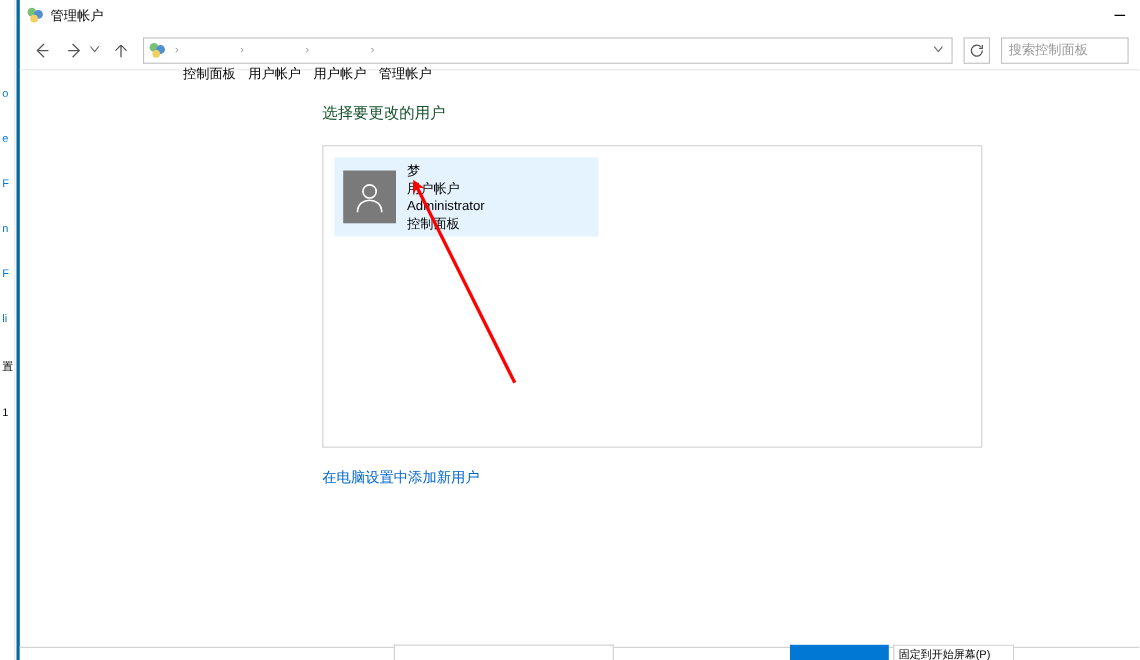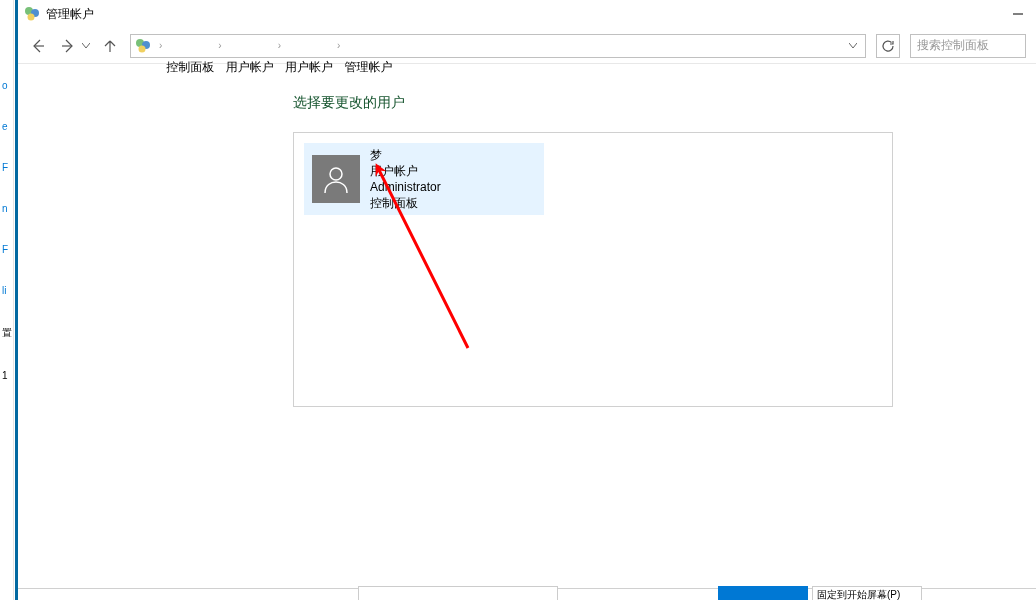--- a/index.html
+++ b/index.html
@@ -352,20 +352,21 @@
         </div>
         <div class="user-info">
           <div class="user-name">梦</div>
           <div>用户帐户</div>
           <div>Administrator</div>
           <div>控制面板</div>
         </div>
       </div>
     </div>
 
+    <div class="add-user-link">在电脑设置中添加新用户</div>
   </div>
 </div>
 
 <svg class="red-arrow" width="130" height="210">
   <defs>
     <marker id="arrowhead-start" markerWidth="12" markerHeight="12" refX="3" refY="6" orient="auto" markerUnits="userSpaceOnUse">
       <path d="M12 0 L0 6 L12 12 L8 6 Z" fill="#ff0000"></path>
     </marker>
   </defs>
   <line x1="9" y1="8" x2="100" y2="190" stroke="#ff0000" stroke-width="3" marker-start="url(#arrowhead-start)"></line>

